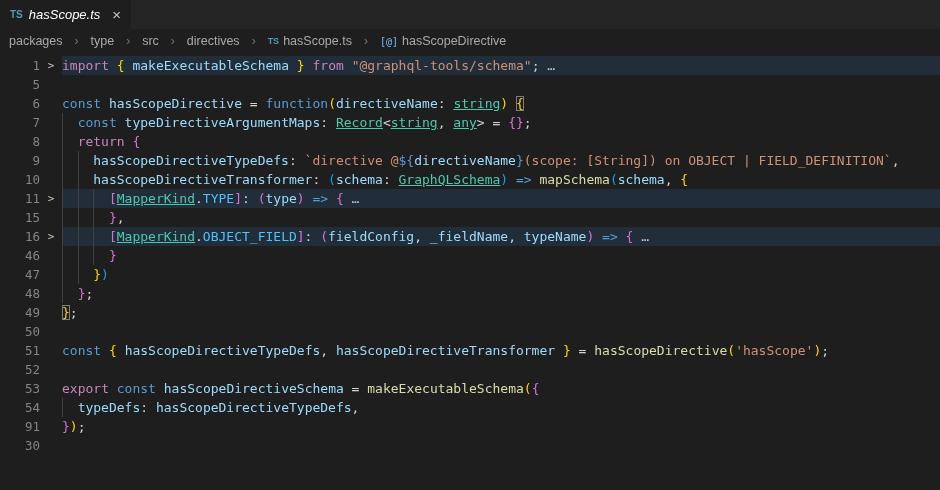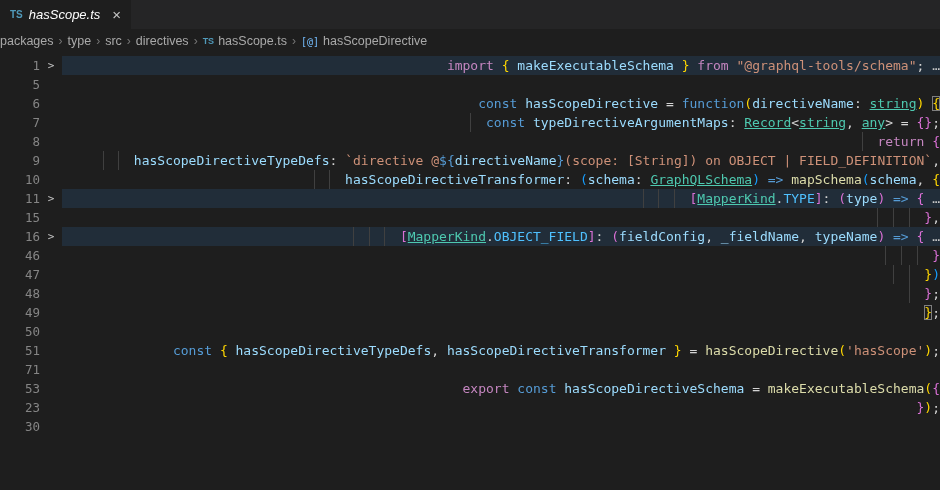--- a/index.html
+++ b/index.html
@@ -19,37 +19,37 @@
   }
   .tab-ico {
     font-size:10px; font-weight:bold; color:var(--c-tsicon);
     letter-spacing:0; font-family:"Liberation Sans", sans-serif;
   }
   .tab-title { font-size:13px; font-style:italic; color:#ffffff; }
   .tab-close { font-size:15px; color:#c5c5c5; margin-left:6px; line-height:1; }
   
   .breadcrumbs {
     height:24px; background:#1e1e1e; display:flex; align-items:center;
-    font-size:12.5px; color:#a9a9a9; gap:2px;
+    padding-left:9px; font-size:12.5px; color:#a9a9a9; gap:9px;
   }
   .bc-item { display:flex; align-items:center; gap:4px; cursor:pointer; white-space:nowrap; }
   .bc-sep { color:#767676; margin:0 3px; font-size:12px; }
   .bc-ico-ts { font-size:9px; font-weight:bold; color:var(--c-tsicon); }
   .bc-ico-sym { font-size:10px; color:var(--c-symicon); font-family:"DejaVu Sans Mono",monospace; }
   
   .editor {
     position:relative; padding-top:3px;
     font-family:"DejaVu Sans Mono","Liberation Mono",monospace;
     font-size:13px; line-height:19px;
   }
   .row { display:flex; height:19px; white-space:pre; }
   .gutter { width:62px; flex:0 0 62px; display:flex; color:#858585; }
   .num { width:40px; text-align:right; flex:0 0 40px; font-size:12.5px; }
   .foldcol { width:22px; flex:0 0 22px; text-align:center; color:#c5c5c5; font-size:11px; }
-  .content { flex:1 1 auto; color:#d4d4d4;text-align:right; }
+  .content { flex:1 1 auto; color:#d4d4d4; }
   .row.hl .content { background:#212d39; }
   .ig { display:inline-block; width:2ch; border-left:1px solid #404040; }
   .tok-kw1 { color:var(--c-kw1); }
   .tok-kw2 { color:var(--c-kw2); }
   .tok-var { color:var(--c-var); }
   .tok-fn  { color:var(--c-fn); }
   .tok-type{ color:var(--c-type);text-decoration:underline; }
   .tok-enum{ color:var(--c-enum); }
   .tok-str { color:var(--c-str); }
   .tok-pun { color:var(--c-pun); }
@@ -109,18 +109,19 @@
       <div class="row"><div class="gutter"><span class="num">10</span><span class="foldcol"></span></div><span class="content"><span class="ig">  </span><span class="ig">  </span><span class="tok-var">hasScopeDirectiveTransformer</span><span class="tok-pun">: </span><span class="tok-b3">(</span><span class="tok-var">schema</span><span class="tok-pun">: </span><span class="tok-type">GraphQLSchema</span><span class="tok-b3">)</span><span class="tok-kw2"> =&gt; </span><span class="tok-fn">mapSchema</span><span class="tok-b3">(</span><span class="tok-var">schema</span><span class="tok-pun">, </span><span class="tok-b1">{</span></span></div>
       <div class="row hl"><div class="gutter"><span class="num">11</span><span class="foldcol">&gt;</span></div><span class="content"><span class="ig">  </span><span class="ig">  </span><span class="ig">  </span><span class="tok-b2">[</span><span class="tok-type">MapperKind</span><span class="tok-pun">.</span><span class="tok-enum">TYPE</span><span class="tok-b2">]</span><span class="tok-pun">: </span><span class="tok-b2">(</span><span class="tok-var">type</span><span class="tok-b2">)</span><span class="tok-kw2"> =&gt; </span><span class="tok-b2">{</span><span class="tok-ell"> …</span></span></div>
       <div class="row"><div class="gutter"><span class="num">15</span><span class="foldcol"></span></div><span class="content"><span class="ig">  </span><span class="ig">  </span><span class="ig">  </span><span class="tok-b2">}</span><span class="tok-pun">,</span></span></div>
       <div class="row hl"><div class="gutter"><span class="num">16</span><span class="foldcol">&gt;</span></div><span class="content"><span class="ig">  </span><span class="ig">  </span><span class="ig">  </span><span class="tok-b2">[</span><span class="tok-type">MapperKind</span><span class="tok-pun">.</span><span class="tok-enum">OBJECT_FIELD</span><span class="tok-b2">]</span><span class="tok-pun">: </span><span class="tok-b2">(</span><span class="tok-var">fieldConfig</span><span class="tok-pun">, </span><span class="tok-var">_fieldName</span><span class="tok-pun">, </span><span class="tok-var">typeName</span><span class="tok-b2">)</span><span class="tok-kw2"> =&gt; </span><span class="tok-b2">{</span><span class="tok-ell"> …</span></span></div>
       <div class="row"><div class="gutter"><span class="num">46</span><span class="foldcol"></span></div><span class="content"><span class="ig">  </span><span class="ig">  </span><span class="ig">  </span><span class="tok-b2">}</span></span></div>
       <div class="row"><div class="gutter"><span class="num">47</span><span class="foldcol"></span></div><span class="content"><span class="ig">  </span><span class="ig">  </span><span class="tok-b1">}</span><span class="tok-b3">)</span></span></div>
       <div class="row"><div class="gutter"><span class="num">48</span><span class="foldcol"></span></div><span class="content"><span class="ig">  </span><span class="tok-b2">}</span><span class="tok-pun">;</span></span></div>
       <div class="row"><div class="gutter"><span class="num">49</span><span class="foldcol"></span></div><span class="content"><span class="tok-b1m">}</span><span class="tok-pun">;</span></span></div>
       <div class="row"><div class="gutter"><span class="num">50</span><span class="foldcol"></span></div><span class="content"></span></div>
       <div class="row"><div class="gutter"><span class="num">51</span><span class="foldcol"></span></div><span class="content"><span class="tok-kw2">const </span><span class="tok-b1">{ </span><span class="tok-var">hasScopeDirectiveTypeDefs</span><span class="tok-pun">, </span><span class="tok-var">hasScopeDirectiveTransformer</span><span class="tok-b1"> }</span><span class="tok-pun"> = </span><span class="tok-fn">hasScopeDirective</span><span class="tok-b1">(</span><span class="tok-str">'hasScope'</span><span class="tok-b1">)</span><span class="tok-pun">;</span></span></div>
-      <div class="row"><div class="gutter"><span class="num">71</span><span class="foldcol"></span></div><span class="content"></span></div>
+      <div class="row"><div class="gutter"><span class="num">52</span><span class="foldcol"></span></div><span class="content"></span></div>
       <div class="row"><div class="gutter"><span class="num">53</span><span class="foldcol"></span></div><span class="content"><span class="tok-kw1">export </span><span class="tok-kw2">const </span><span class="tok-var">hasScopeDirectiveSchema</span><span class="tok-pun"> = </span><span class="tok-fn">makeExecutableSchema</span><span class="tok-b1">(</span><span class="tok-b2">{</span></span></div>
-      <div class="row"><div class="gutter"><span class="num">23</span><span class="foldcol"></span></div><span class="content"><span class="tok-b2">}</span><span class="tok-b1">)</span><span class="tok-pun">;</span></span></div>
+      <div class="row"><div class="gutter"><span class="num">54</span><span class="foldcol"></span></div><span class="content"><span class="ig">  </span><span class="tok-var">typeDefs</span><span class="tok-pun">: </span><span class="tok-var">hasScopeDirectiveTypeDefs</span><span class="tok-pun">,</span></span></div>
+      <div class="row"><div class="gutter"><span class="num">91</span><span class="foldcol"></span></div><span class="content"><span class="tok-b2">}</span><span class="tok-b1">)</span><span class="tok-pun">;</span></span></div>
       <div class="row"><div class="gutter"><span class="num">30</span><span class="foldcol"></span></div><span class="content"></span></div>
     </div>
 </div>
 
 </body></html>

